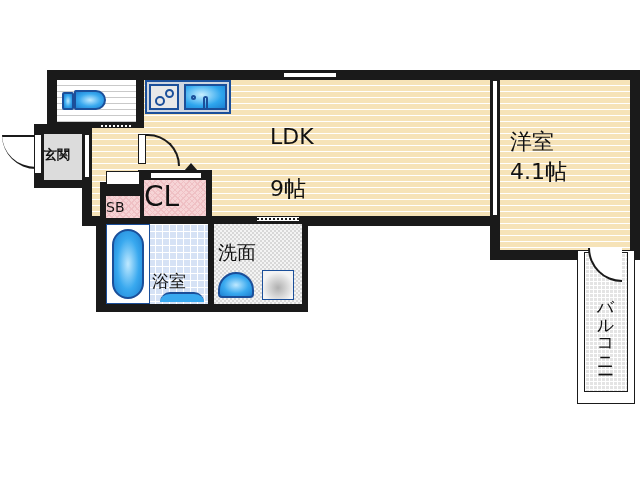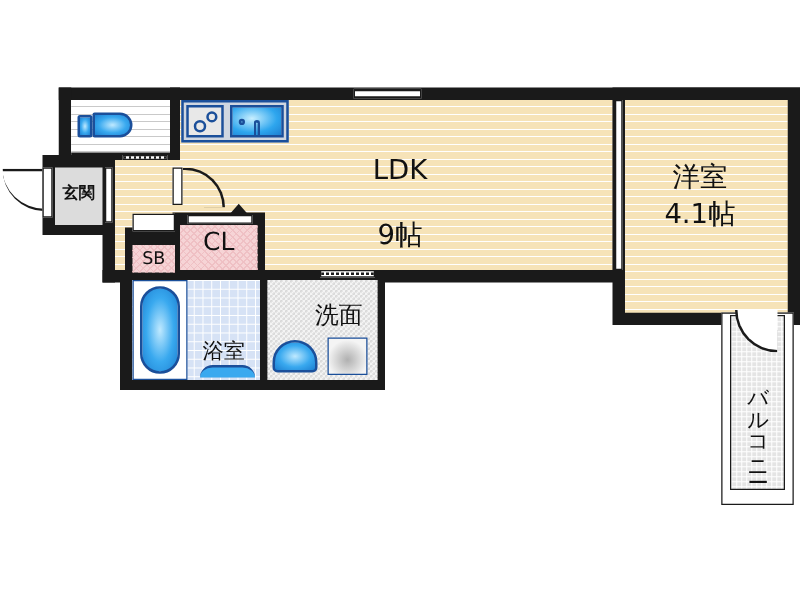--- a/index.html
+++ b/index.html
@@ -35,21 +35,21 @@
     background-color:#ffffff;
     background-image: repeating-linear-gradient(to bottom, #ffffff 0 5px, #c9c9c9 5px 6px);
   }
   .floor-balcony {
     background-color:#e4e4e4;
     background-image:
       linear-gradient(to right, #ffffff 1px, transparent 1px),
       linear-gradient(to bottom, #ffffff 1px, transparent 1px);
     background-size:4px 4px;
   }
-  .label { position:absolute; color:#111; text-align:center; line-height:1.1; white-space:nowrap; }
+  .label { position:absolute; color:#111; text-align:left; line-height:1.1; white-space:nowrap; }
   .window { background:#ffffff; border:1px solid #1a1a1a; }
   .dotted { background:#ffffff; border:1px solid #1a1a1a; background-image:repeating-linear-gradient(to right,#1a1a1a 0 2px, transparent 2px 4px); background-size:100% 2px; background-repeat:no-repeat; background-position:0 50%; }
   .blue-fix { background: radial-gradient(ellipse at center, #bfe9ff 0%, #39a9ef 55%, #1c7fd1 100%); border:2px solid #1b4f9a; }
 </style>
 </head>
 <body>
 
 <div class="abs wall" style="left:47px;top:70px;width:593px;height:10px;"></div>
 
 <div class="abs wall" style="left:47px;top:70px;width:10px;height:60px;"></div>
@@ -101,39 +101,39 @@
   <div class="abs blue-fix" style="left:12px;top:0;width:32px;height:20px;border-radius:2px 12px 12px 2px;"></div>
 </div>
 
 <div class="abs window" style="left:138px;top:134px;width:8px;height:30px;"></div>
 <div class="abs" style="left:146px;top:134px;width:34px;height:32px;border-top:2px solid #1a1a1a;border-right:2px solid #1a1a1a;border-top-right-radius:34px;"></div>
 
 <div class="abs wall" style="left:138px;top:170px;width:74px;height:50px;"></div>
 <div class="abs floor-pink" style="left:144px;top:180px;width:62px;height:36px;"></div>
 <div class="abs window" style="left:150px;top:172px;width:52px;height:7px;"></div>
 <div class="abs" style="left:184px;top:163px;width:0;height:0;border-left:7px solid transparent;border-right:7px solid transparent;border-bottom:8px solid #1a1a1a;"></div>
-<div class="label" style="left:144px;top:182px;width:62px;font-size:20px;">CL</div>
+<div class="label" style="left:144px;top:182px;width:62px;font-size:28px;">CL</div>
 
 <div class="abs wall" style="left:100px;top:182px;width:44px;height:38px;"></div>
 <div class="abs floor-pink" style="left:106px;top:196px;width:34px;height:22px;"></div>
 <div class="abs" style="left:106px;top:171px;width:34px;height:14px;background:#ffffff;border:1px solid #1a1a1a;"></div>
 <div class="label" style="left:106px;top:200px;width:34px;font-size:14px;">SB</div>
 
 <div class="abs floor-tile" style="left:106px;top:224px;width:102px;height:80px;"></div>
 <div class="abs" style="left:106px;top:224px;width:44px;height:80px;background:#ffffff;border:1px solid #1b4f9a;">
   <div class="abs blue-fix" style="left:5px;top:4px;width:32px;height:70px;border-radius:16px;"></div>
 </div>
 <div class="label" style="left:152px;top:256px;width:54px;font-size:17px;margin-top:16px;">浴室</div>
 <div class="abs" style="left:160px;top:292px;width:44px;height:10px;border-top:2px solid #1b4f9a;border-radius:22px 22px 0 0;background:#39a9ef;"></div>
 <div class="abs window" style="left:208px;top:226px;width:6px;height:46px;"></div>
 
 <div class="abs wall" style="left:208px;top:216px;width:6px;height:92px;"></div>
 <div class="abs floor-check" style="left:214px;top:224px;width:88px;height:80px;"></div>
 <div class="abs dotted" style="left:256px;top:216px;width:44px;height:6px;"></div>
-<div class="label" style="left:218px;top:242px;width:66px;font-size:19px;padding-left:20px;">洗面</div>
+<div class="label" style="left:218px;top:242px;width:66px;font-size:19px;">洗面</div>
 <div class="abs blue-fix" style="left:218px;top:272px;width:36px;height:26px;border-radius:18px 18px 4px 4px;"></div>
 <div class="abs" style="left:262px;top:270px;width:32px;height:30px;background:radial-gradient(circle at 50% 60%, #b0b0b0 0%, #f4f4f4 70%);border:1px solid #1b4f9a;"></div>
 
 <div class="abs wall" style="left:490px;top:80px;width:10px;height:136px;"></div>
 <div class="abs window" style="left:492px;top:80px;width:6px;height:136px;"></div>
 
 <div class="abs floor-wood" style="left:500px;top:80px;width:130px;height:170px;"></div>
 <div class="label" style="left:510px;top:132px;width:100px;font-size:22px;font-family:Liberation Mono, monospace;">洋室</div>
 <div class="label" style="left:510px;top:160px;width:100px;font-size:22px;">4.1帖</div>
 

